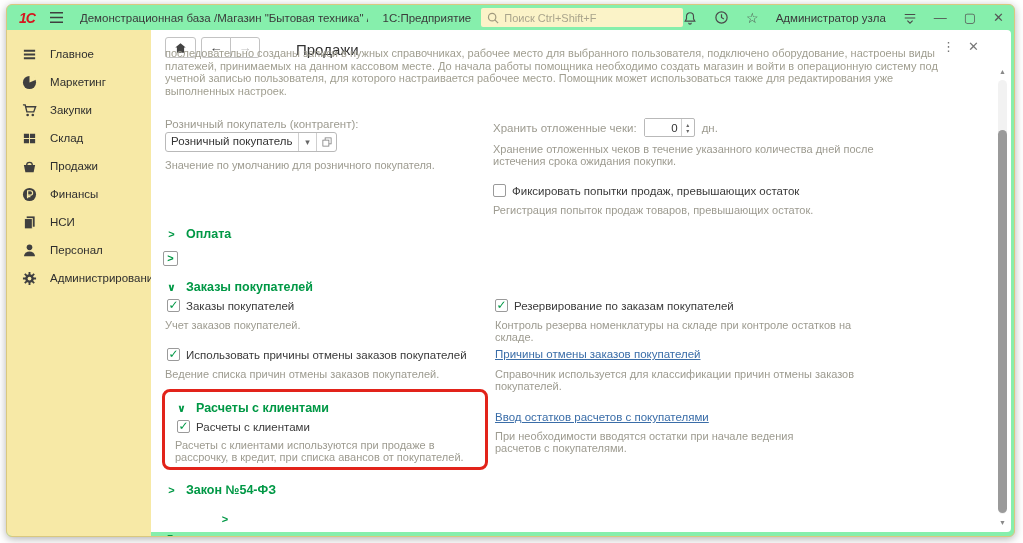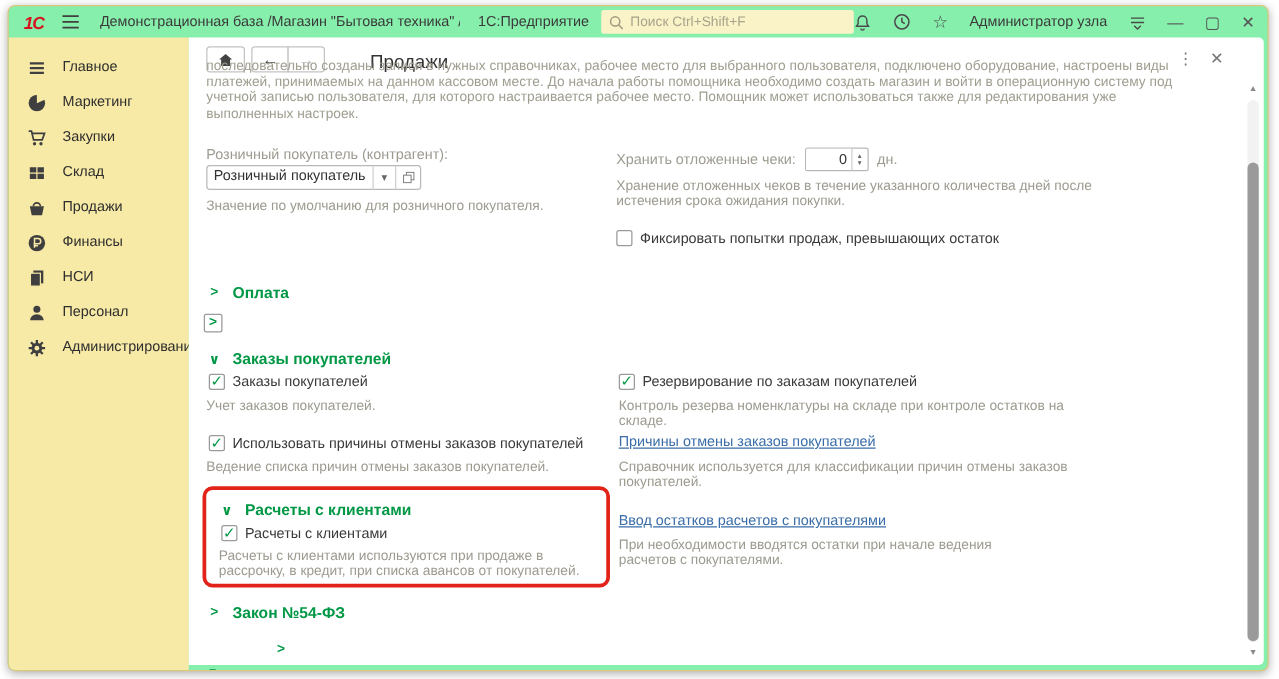--- a/index.html
+++ b/index.html
@@ -244,20 +244,21 @@
       <span class="glabel">дн.</span>
     </div>
     <div class="abs hint" style="left:342px;top:113px;width:386px;">Хранение отложенных чеков в течение указанного количества дней после истечения срока ожидания покупки.</div>
 
     <div class="abs cbrow" style="left:342px;top:154px;">
       <span class="cb">
           <span class="mark"></span>
         </span>
       <span class="cblabel">Фиксировать попытки продаж, превышающих остаток</span>
     </div>
+    <div class="abs hint" style="left:342px;top:174px;width:400px;">Регистрация попыток продаж товаров, превышающих остаток.</div>
 
     <div class="abs sec" style="left:14px;top:197px;">
       <span class="chev collapsed"></span>
       <span>Оплата</span>
     </div>
 
     <div class="abs sec" style="left:12px;top:221px;">
       <span class="chev collapsed boxed"></span>
     </div>
 

